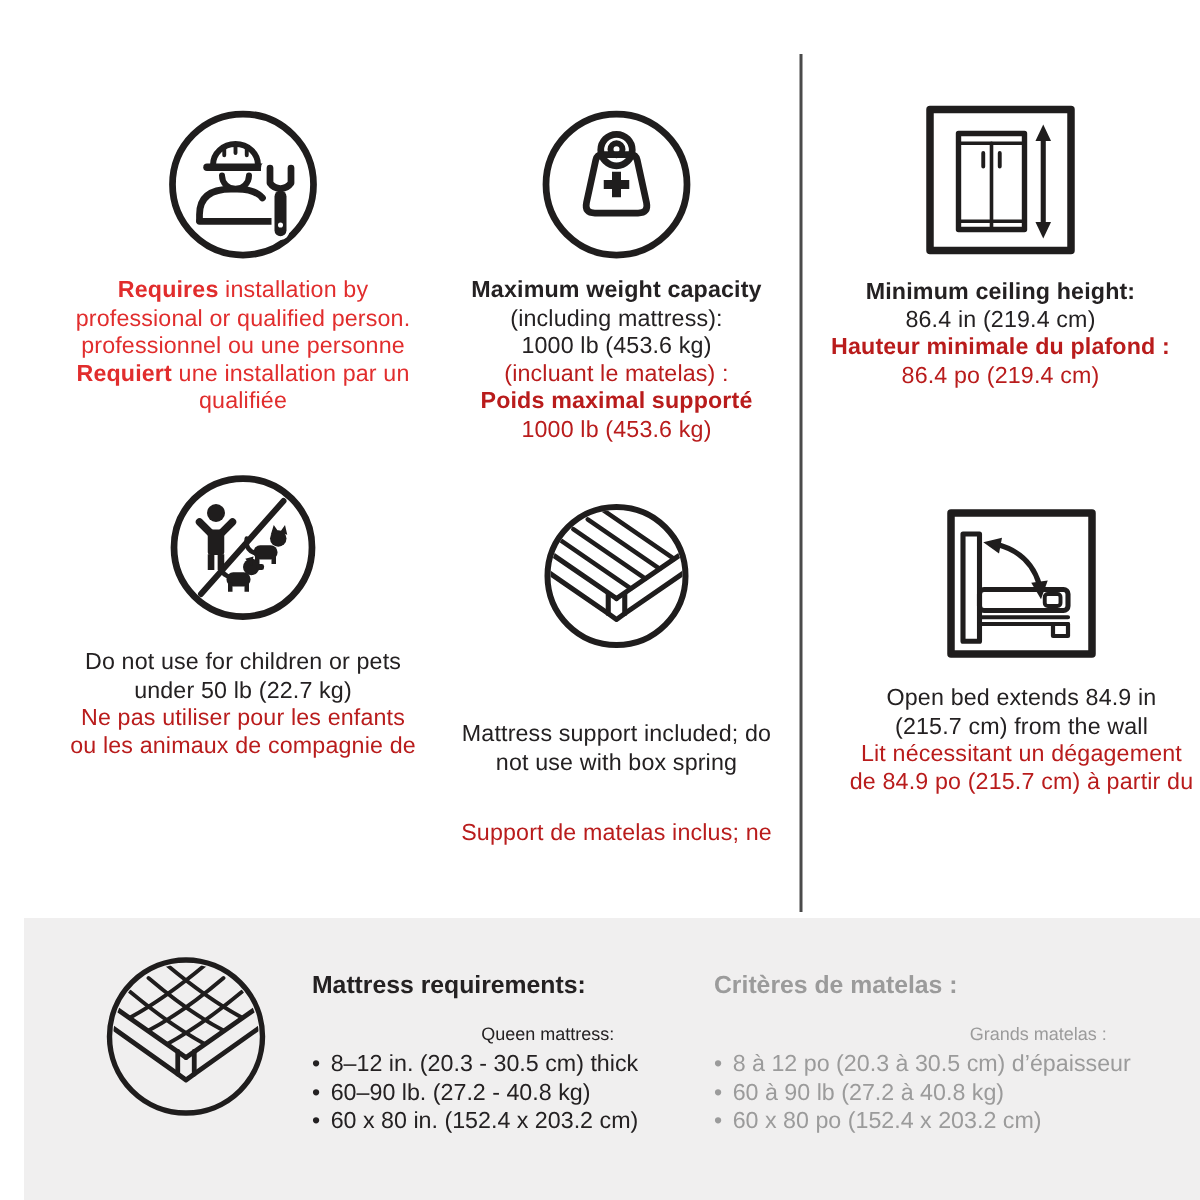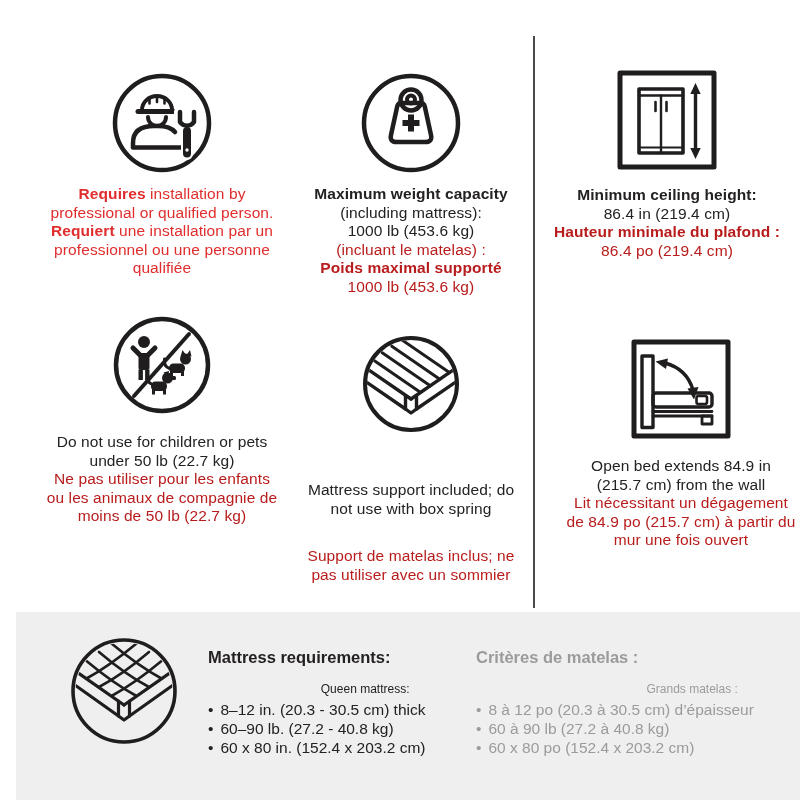--- a/index.html
+++ b/index.html
@@ -58,22 +58,22 @@
       <path class="st" d="M71,42 L71,52 A8.5,8.5 0 0 0 85,52 L85,42" stroke-width="4.5"></path>
       <path class="st" d="M78,61 V83.5" stroke-width="8"></path>
       <circle cx="78" cy="80" r="1.7" fill="#ffffff"></circle>
     </svg>
     <p class="txt red first">
       <span class="ln"><span class="b">Requires</span><span> installation by</span></span>
       <span class="ln">professional or qualified person.</span>
 
     </p>
     <p class="txt red">
+      <span class="ln">professionnel ou une personne</span>
       <span class="ln"><span class="b">Requiert</span><span> une installation par un</span></span>
-      <span class="ln">professionnel ou une personne</span>
       <span class="ln">qualifiée</span>
     </p>
   </section>
 
   <section class="cell cell-weight r1">
     <svg width="106" height="106" viewBox="0 0 106 106">
       <circle class="st" cx="53" cy="53" r="47" stroke-width="4.5"></circle>
       <circle class="st" cx="53" cy="30" r="10.5" stroke-width="4.5" fill="#ffffff"></circle>
       <path class="st" d="M43.5,33 h19 q3.5,0 4.3,3.6 l6.2,28.5 q1.5,6.9 -5.6,6.9 h-28.8 q-7.1,0 -5.6,-6.9 l6.2,-28.5 q0.8,-3.6 4.3,-3.6 z" stroke-width="4.5" fill="#ffffff"></path>
       <circle class="st" cx="53" cy="29.5" r="4" stroke-width="4" fill="#ffffff"></circle>
@@ -140,21 +140,20 @@
         <rect class="fl" x="54" y="76.5" width="3" height="6"></rect>
       </g>
     </svg>
     <p class="txt en first">
       <span class="ln"><span class="b"></span><span>Do not use for children or pets</span></span>
       <span class="ln">under 50 lb (22.7 kg)</span>
     </p>
     <p class="txt fr">
       <span class="ln"><span class="b"></span><span>Ne pas utiliser pour les enfants</span></span>
       <span class="ln">ou les animaux de compagnie de</span>
-      <span class="ln">moins de 50 lb (22.7 kg)</span>
     </p>
   </section>
 
   <section class="cell cell-support r2">
     <svg width="106" height="106" viewBox="0 0 106 106">
       <defs>
           <clipPath id="clipSlat">
             <circle cx="53" cy="53" r="44"></circle>
           </clipPath>
         </defs>
@@ -170,21 +169,20 @@
         <path class="st" d="M58.5,78 L102,48" stroke-width="3.4"></path>
         <path class="st" d="M47.5,65 V78 M58.5,65 V78 M47.5,78 L53,82 L58.5,78" stroke-width="3.4"></path>
       </g>
     </svg>
     <p class="txt en first">
       <span class="ln"><span class="b"></span><span>Mattress support included; do</span></span>
       <span class="ln">not use with box spring</span>
     </p>
     <p class="txt fr">
       <span class="ln"><span class="b"></span><span>Support de matelas inclus; ne</span></span>
-      <span class="ln">pas utiliser avec un sommier</span>
     </p>
   </section>
 
   <section class="cell cell-openbed r2 c3">
     <svg width="106" height="106" viewBox="0 0 106 106">
       <rect class="st" x="6" y="6" width="94" height="94" stroke-width="5"></rect>
       <rect class="st" x="14" y="20" width="11" height="71.5" stroke-width="3.4"></rect>
       <rect class="st" x="25" y="57" width="59" height="14" rx="3" stroke-width="3.4"></rect>
       <rect class="st" x="68.5" y="60" width="10.5" height="8" rx="2" stroke-width="2.6"></rect>
       <path class="st" d="M25,75.5 h59 M25,80 h59" stroke-width="2.8"></path>
@@ -193,21 +191,20 @@
       <path class="fl" d="M27.5,25.5 L40,22.5 L38,33 z"></path>
       <path class="fl" d="M66,63.5 L59.5,52.5 L70.5,51 z"></path>
     </svg>
     <p class="txt en first">
       <span class="ln"><span class="b"></span><span>Open bed extends 84.9 in</span></span>
       <span class="ln">(215.7 cm) from the wall</span>
     </p>
     <p class="txt fr">
       <span class="ln"><span class="b"></span><span>Lit nécessitant un dégagement</span></span>
       <span class="ln">de 84.9 po (215.7 cm) à partir du</span>
-      <span class="ln">mur une fois ouvert</span>
     </p>
   </section>
 
   <section class="panel">
     <svg class="panel-icon" width="116" height="116" viewBox="0 0 116 116">
       <defs>
           <clipPath id="clipMat">
             <circle cx="58" cy="58" r="48.5"></circle>
           </clipPath>
         </defs>

